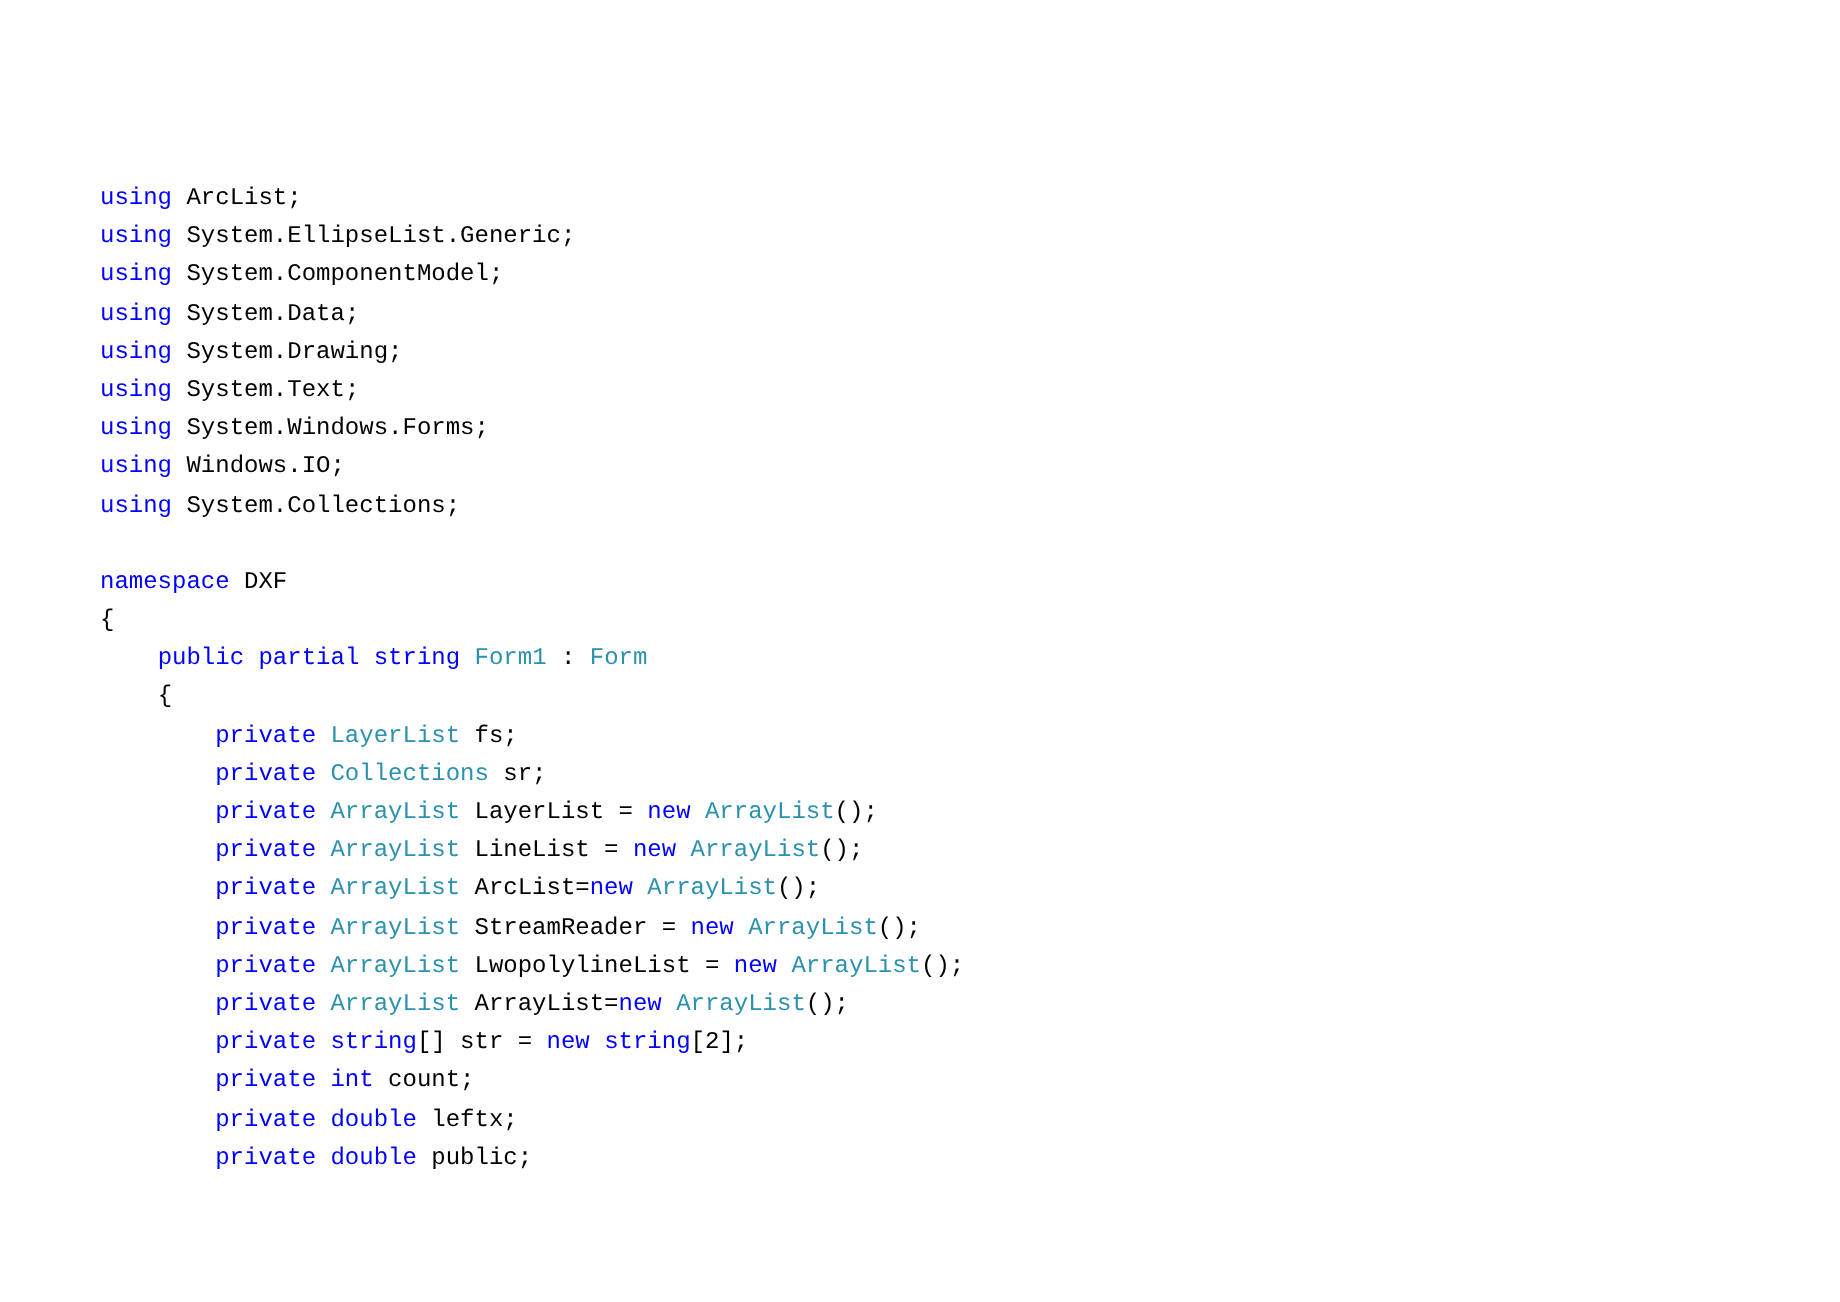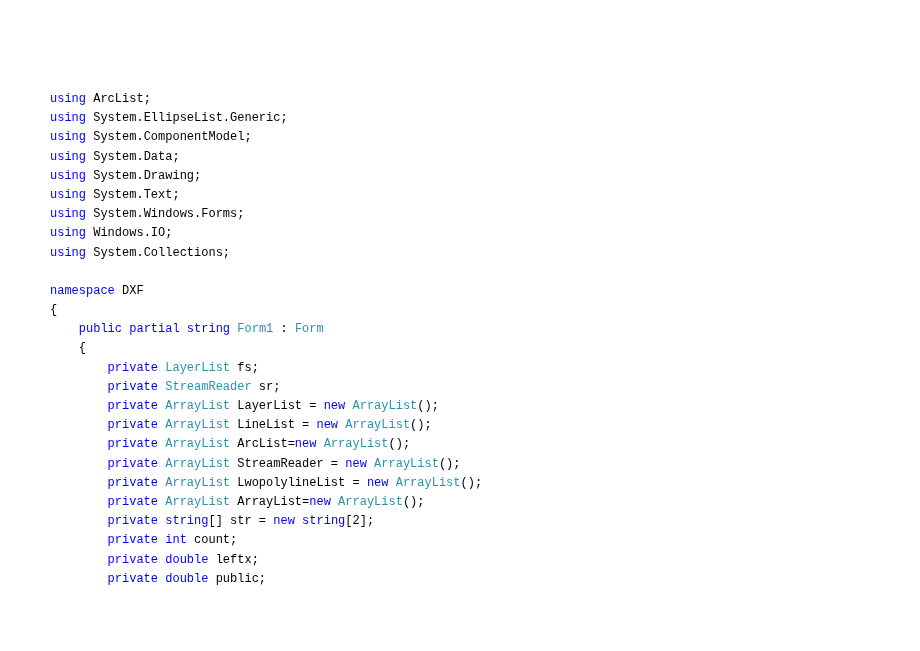--- a/index.html
+++ b/index.html
@@ -41,21 +41,21 @@
 <span class="kw">using</span><span> </span><span class="plain">System.Text</span><span class="plain">;</span>
 <span class="kw">using</span><span> </span><span class="plain">System.Windows.Forms</span><span class="plain">;</span>
 <span class="kw">using</span><span> </span><span class="plain">Windows.IO</span><span class="plain">;</span>
 <span class="kw">using</span><span> </span><span class="plain">System.Collections</span><span class="plain">;</span>
 
 <span class="kw">namespace</span><span class="plain"> DXF</span>
 <span class="plain">{</span>
 <span>    </span><span class="kw">public</span><span> </span><span class="kw">partial</span><span> </span><span class="kw">string</span><span> </span><span class="type">Form1</span><span class="plain"> : </span><span class="type">Form</span>
 <span>    </span><span class="plain">{</span>
 <span>        </span><span class="kw">private</span><span> </span><span class="type">LayerList</span><span class="plain"> fs;</span>
-<span>        </span><span class="kw">private</span><span> </span><span class="type">StreamReader</span><span class="plain"> sr;</span>
+<span>        </span><span class="kw">private</span><span> </span><span class="type">Collections</span><span class="plain"> sr;</span>
 <span>        </span><span class="kw">private</span><span> </span><span class="type">ArrayList</span><span class="plain"> LayerList = </span><span class="kw">new</span><span> </span><span class="type">ArrayList</span><span class="plain">();</span>
 <span>        </span><span class="kw">private</span><span> </span><span class="type">ArrayList</span><span class="plain"> LineList = </span><span class="kw">new</span><span> </span><span class="type">ArrayList</span><span class="plain">();</span>
 <span>        </span><span class="kw">private</span><span> </span><span class="type">ArrayList</span><span class="plain"> ArcList=</span><span class="kw">new</span><span> </span><span class="type">ArrayList</span><span class="plain">();</span>
 <span>        </span><span class="kw">private</span><span> </span><span class="type">ArrayList</span><span class="plain"> StreamReader = </span><span class="kw">new</span><span> </span><span class="type">ArrayList</span><span class="plain">();</span>
 <span>        </span><span class="kw">private</span><span> </span><span class="type">ArrayList</span><span class="plain"> LwopolylineList = </span><span class="kw">new</span><span> </span><span class="type">ArrayList</span><span class="plain">();</span>
 <span>        </span><span class="kw">private</span><span> </span><span class="type">ArrayList</span><span class="plain"> ArrayList=</span><span class="kw">new</span><span> </span><span class="type">ArrayList</span><span class="plain">();</span>
 <span>        </span><span class="kw">private</span><span> </span><span class="kw">string</span><span class="plain">[] str = </span><span class="kw">new</span><span> </span><span class="kw">string</span><span class="plain">[2];</span>
 <span>        </span><span class="kw">private</span><span> </span><span class="kw">int</span><span class="plain"> count;</span>
 <span>        </span><span class="kw">private</span><span> </span><span class="kw">double</span><span class="plain"> leftx;</span>
 <span>        </span><span class="kw">private</span><span> </span><span class="kw">double</span><span class="plain"> public;</span></div>

